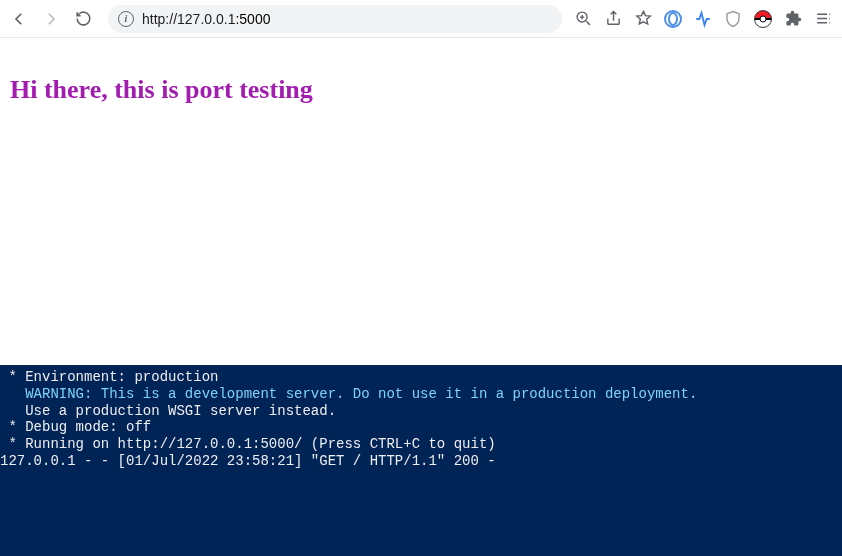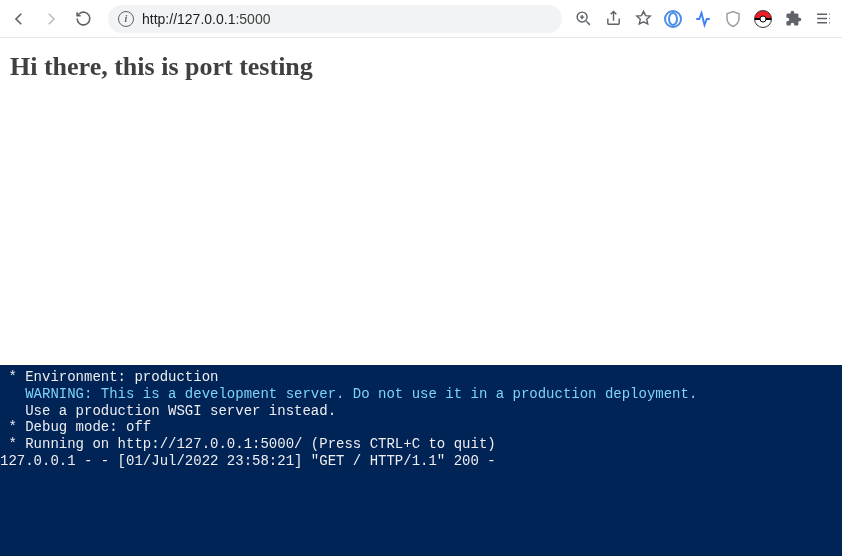--- a/index.html
+++ b/index.html
@@ -53,21 +53,21 @@
       font-size: 10px;
       color: #5f6368;
       font-style: italic;
       font-family: serif;
       font-weight: bold;
     }
     .url-text {
       font-size: 14px;
       color: #202124;
     }
-    .url-text .path { color: #404040; }
+    .url-text .path { color: #000000; }
     .toolbar-icons {
       display: flex;
       align-items: center;
       gap: 12px;
       padding-right: 4px;
     }
     .toolbar-icon {
       width: 18px;
       height: 18px;
       display: flex;
@@ -84,21 +84,22 @@
       align-items: center;
       justify-content: center;
     }
     .page-content {
       padding: 14px 10px;
     }
     .page-content h1 {
       font-family: "Times New Roman", Times, serif;
       font-size: 26px;
       font-weight: bold;
-      color: #404040;
+      color: #a21caf;
+      margin-top: 23px;
     }
     .terminal {
       position: absolute;
       left: 0;
       right: 0;
       bottom: 0;
       height: 191px;
       background: #012456;
       color: #eeedf0;
       font-family: Consolas, "Courier New", monospace;

